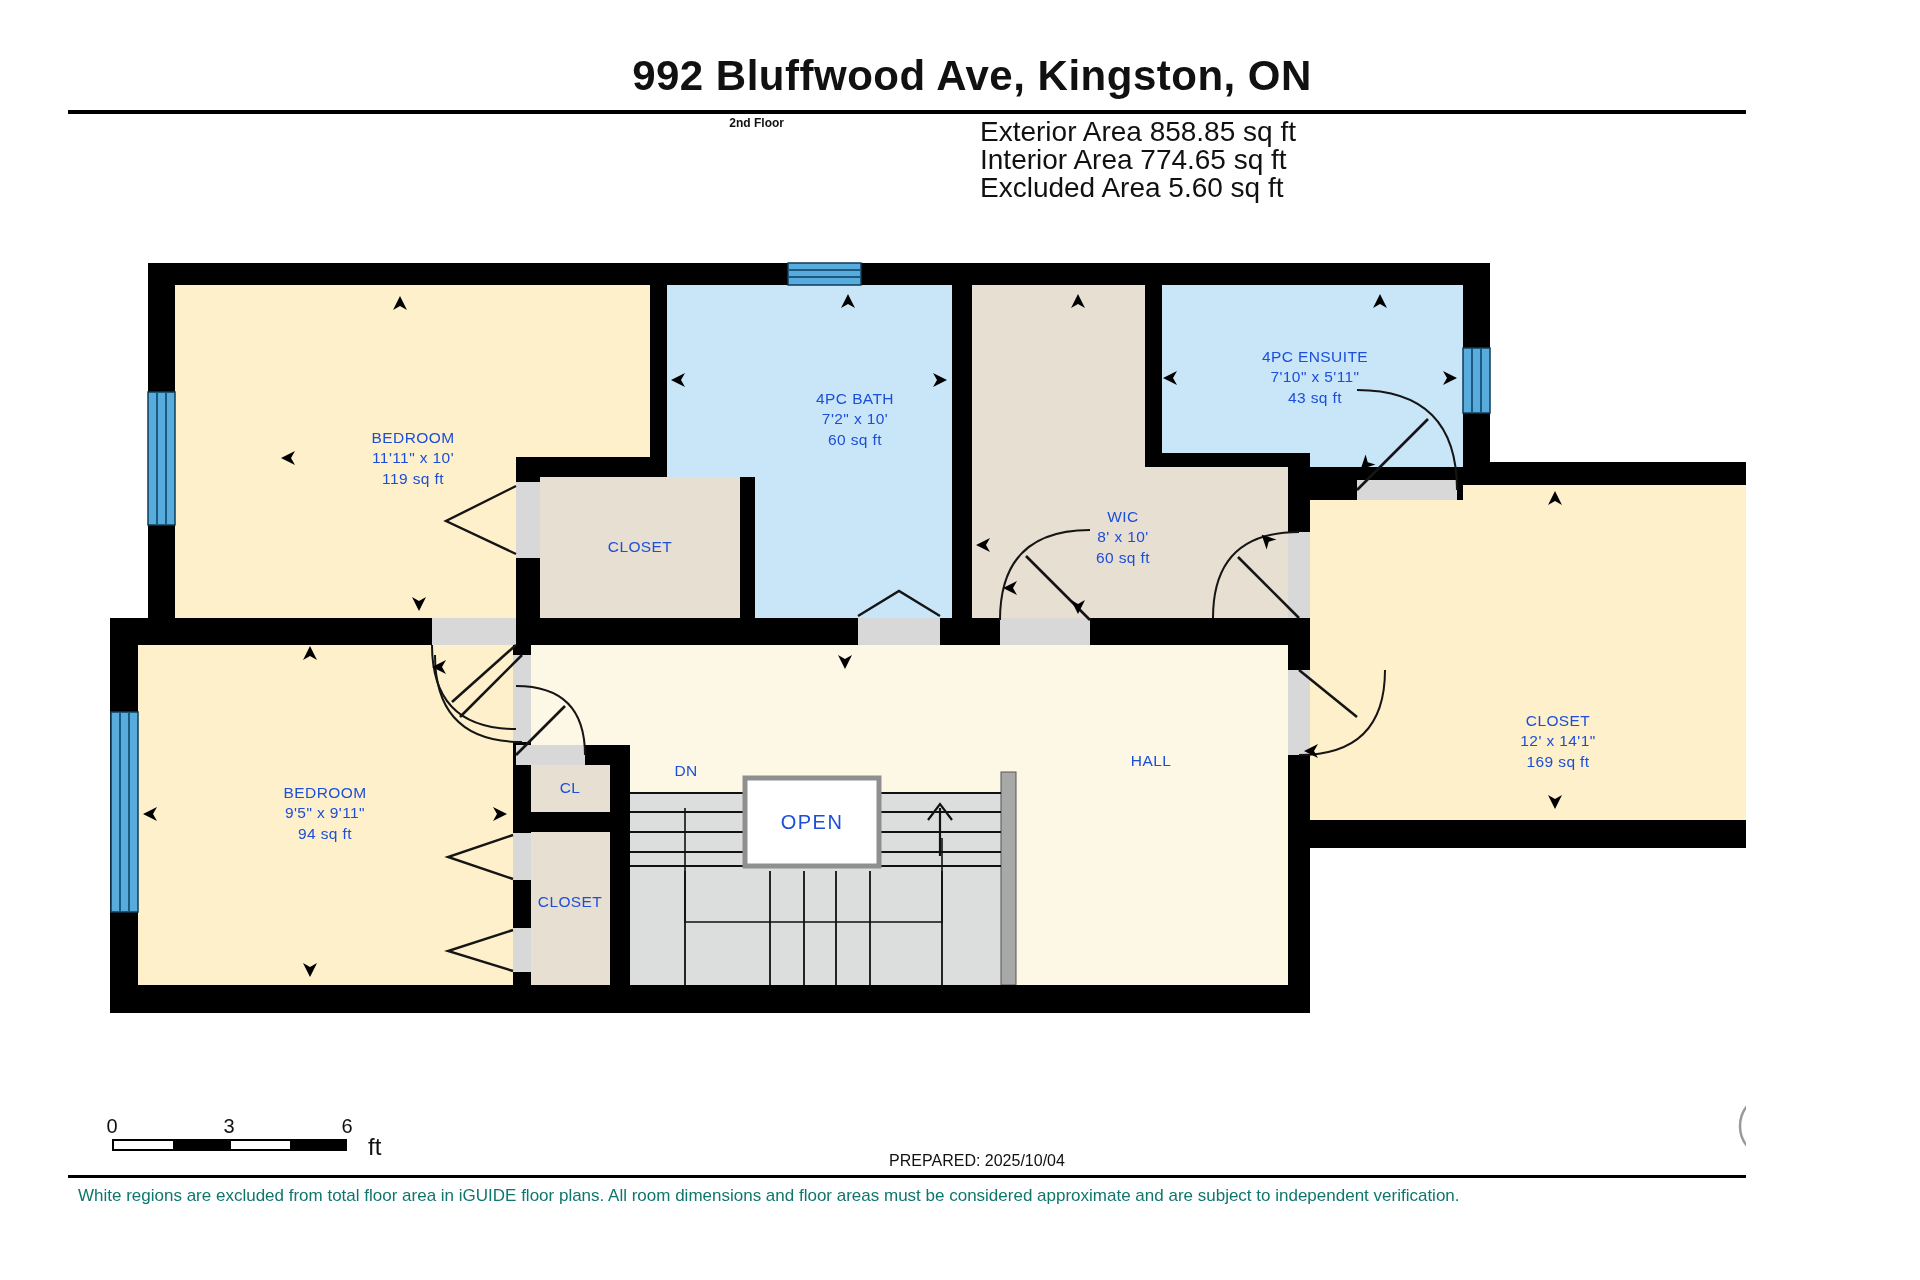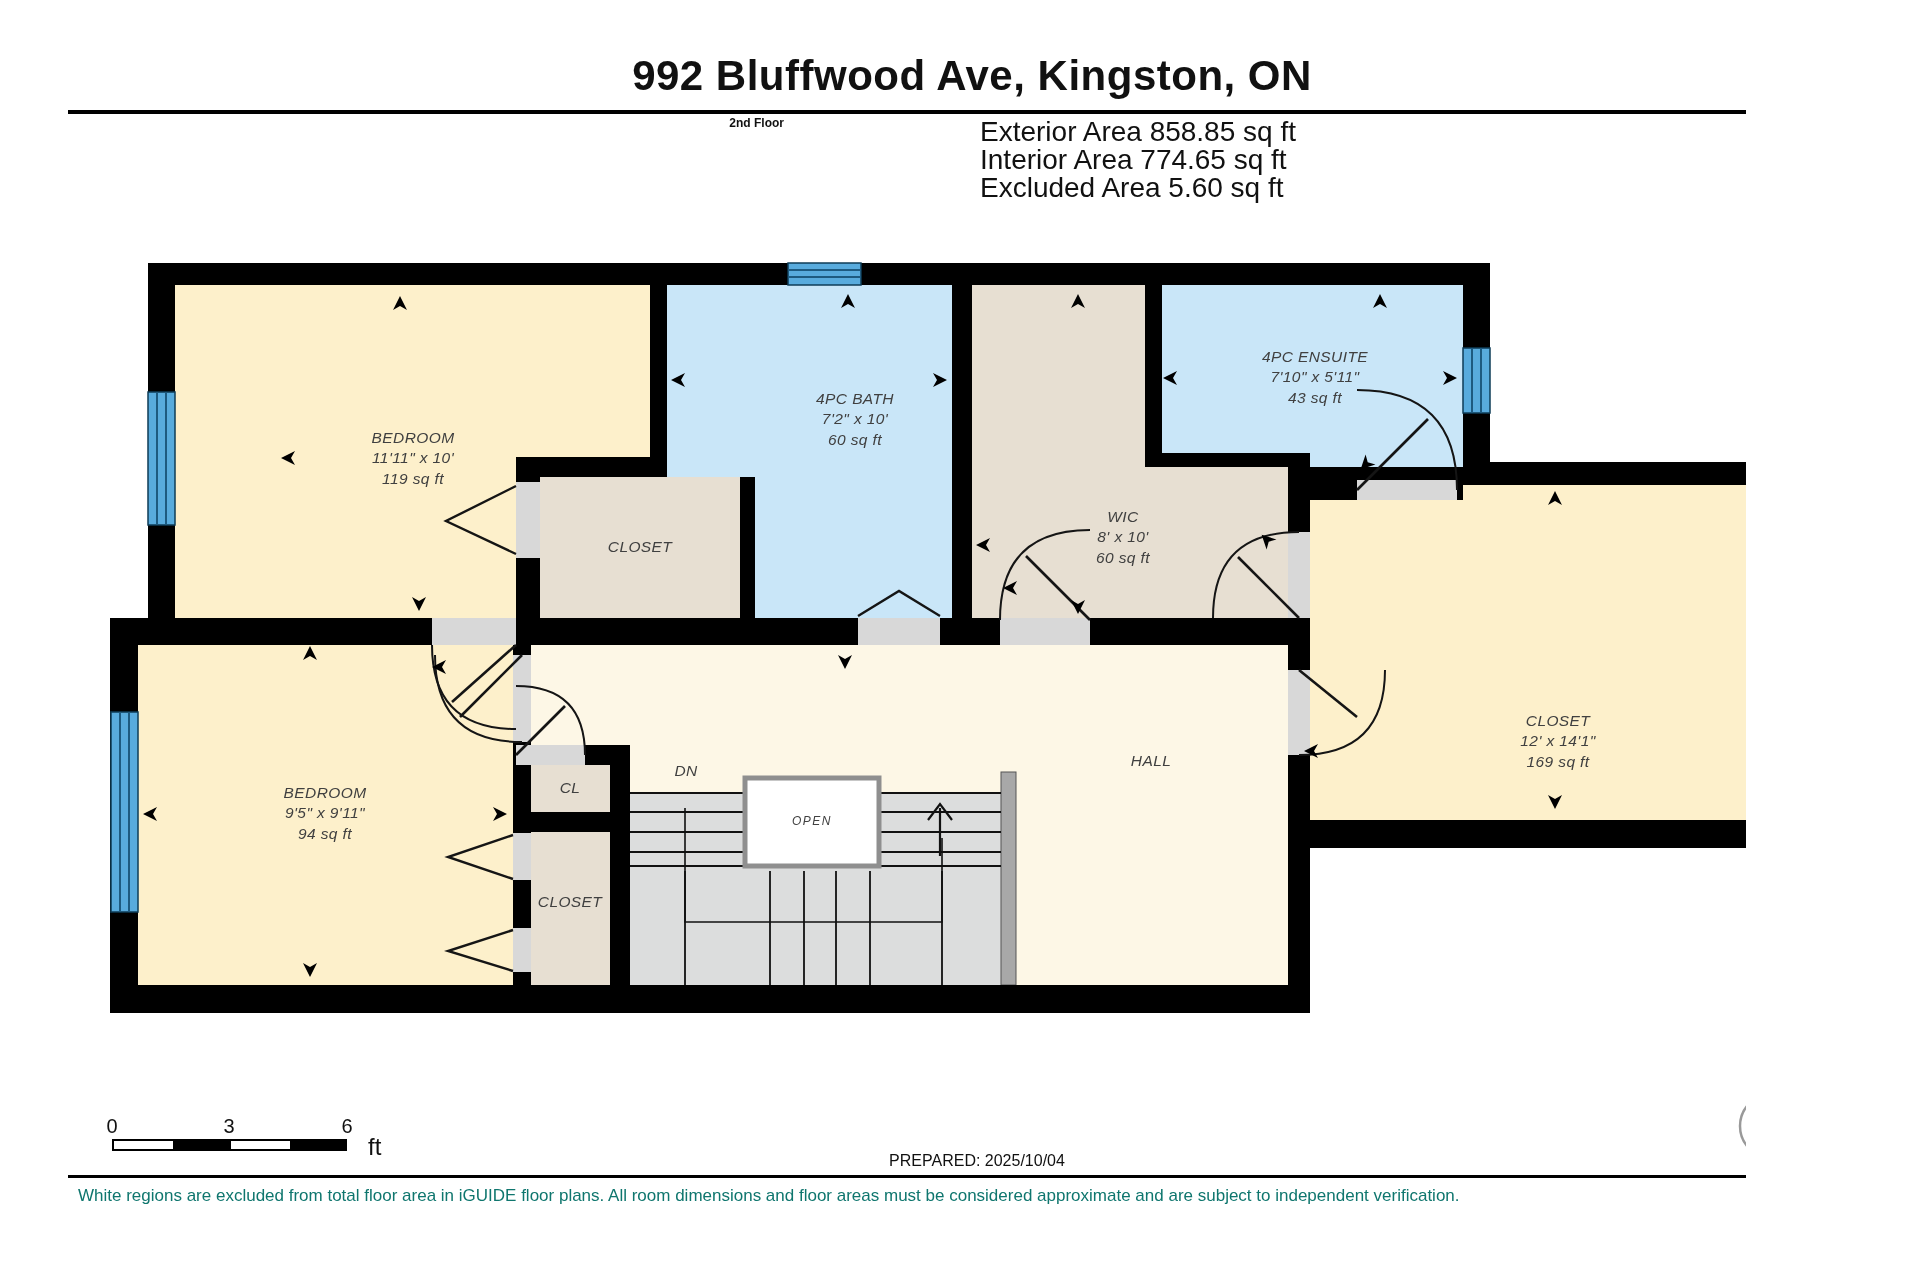--- a/index.html
+++ b/index.html
@@ -8,23 +8,23 @@
   .abs{position:absolute;}
   #title{top:52px;left:972px;transform:translateX(-50%);font-size:42px;font-weight:bold;
          letter-spacing:.5px;white-space:nowrap;}
   .rule{position:absolute;left:68px;width:1782px;height:4px;background:#000;}
   #rule-top{top:110px;}
   #rule-bottom{top:1175px;height:3px;}
   #floor-label{top:116px;right:962px;font-size:12px;font-weight:bold;white-space:nowrap;}
   .area-line{position:absolute;left:980px;font-size:28px;white-space:nowrap;}
   #plan-svg{position:absolute;left:0;top:0;}
   .rlabel{position:absolute;transform:translate(-50%,-50%);text-align:center;
-          font-size:15.5px;line-height:1.32;letter-spacing:.4px;color:#404040;white-space:nowrap;font-style:italic;}
+          font-size:15.5px;line-height:1.32;letter-spacing:.4px;color:#1d4ed8;white-space:nowrap;}
   .rlabel span{display:block;}
-  #open-label{font-size:12px;letter-spacing:1.5px;}
+  #open-label{font-size:20px;letter-spacing:1.5px;}
   #scale-labels div{position:absolute;transform:translateX(-50%);font-size:20px;top:1115px;}
   #scale-ft{position:absolute;left:368px;top:1133px;font-size:24px;}
   #scalebar{position:absolute;left:112px;top:1139px;width:235px;height:12px;background:#fff;
             border:2px solid #000;box-sizing:border-box;}
   .seg{position:absolute;top:0;height:100%;background:#000;}
   #prepared{position:absolute;left:977px;top:1152px;transform:translateX(-50%);font-size:16px;}
   #disclaimer{position:absolute;left:78px;top:1186px;font-size:17px;color:#0f766e;}
 </style>
 </head>
 <body>

